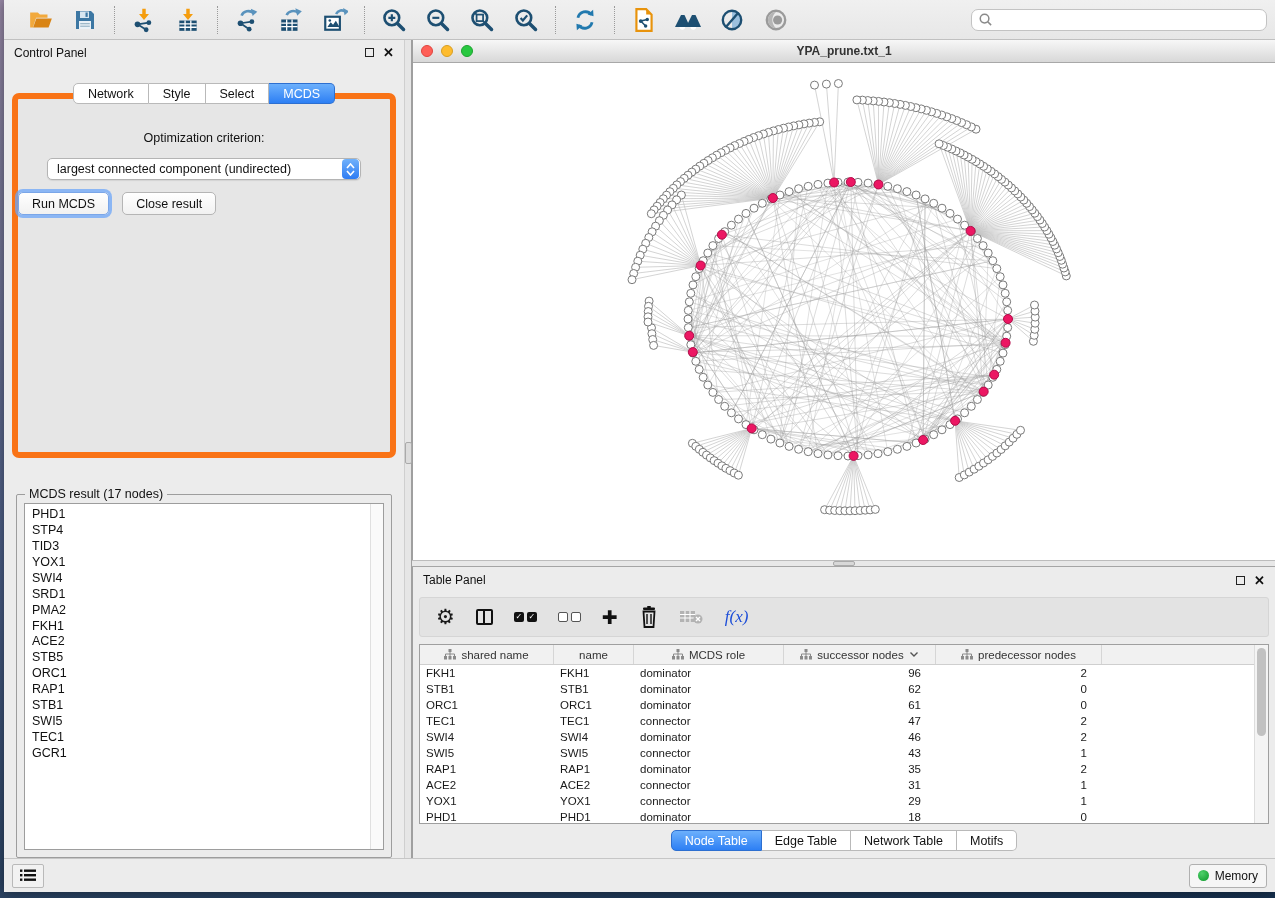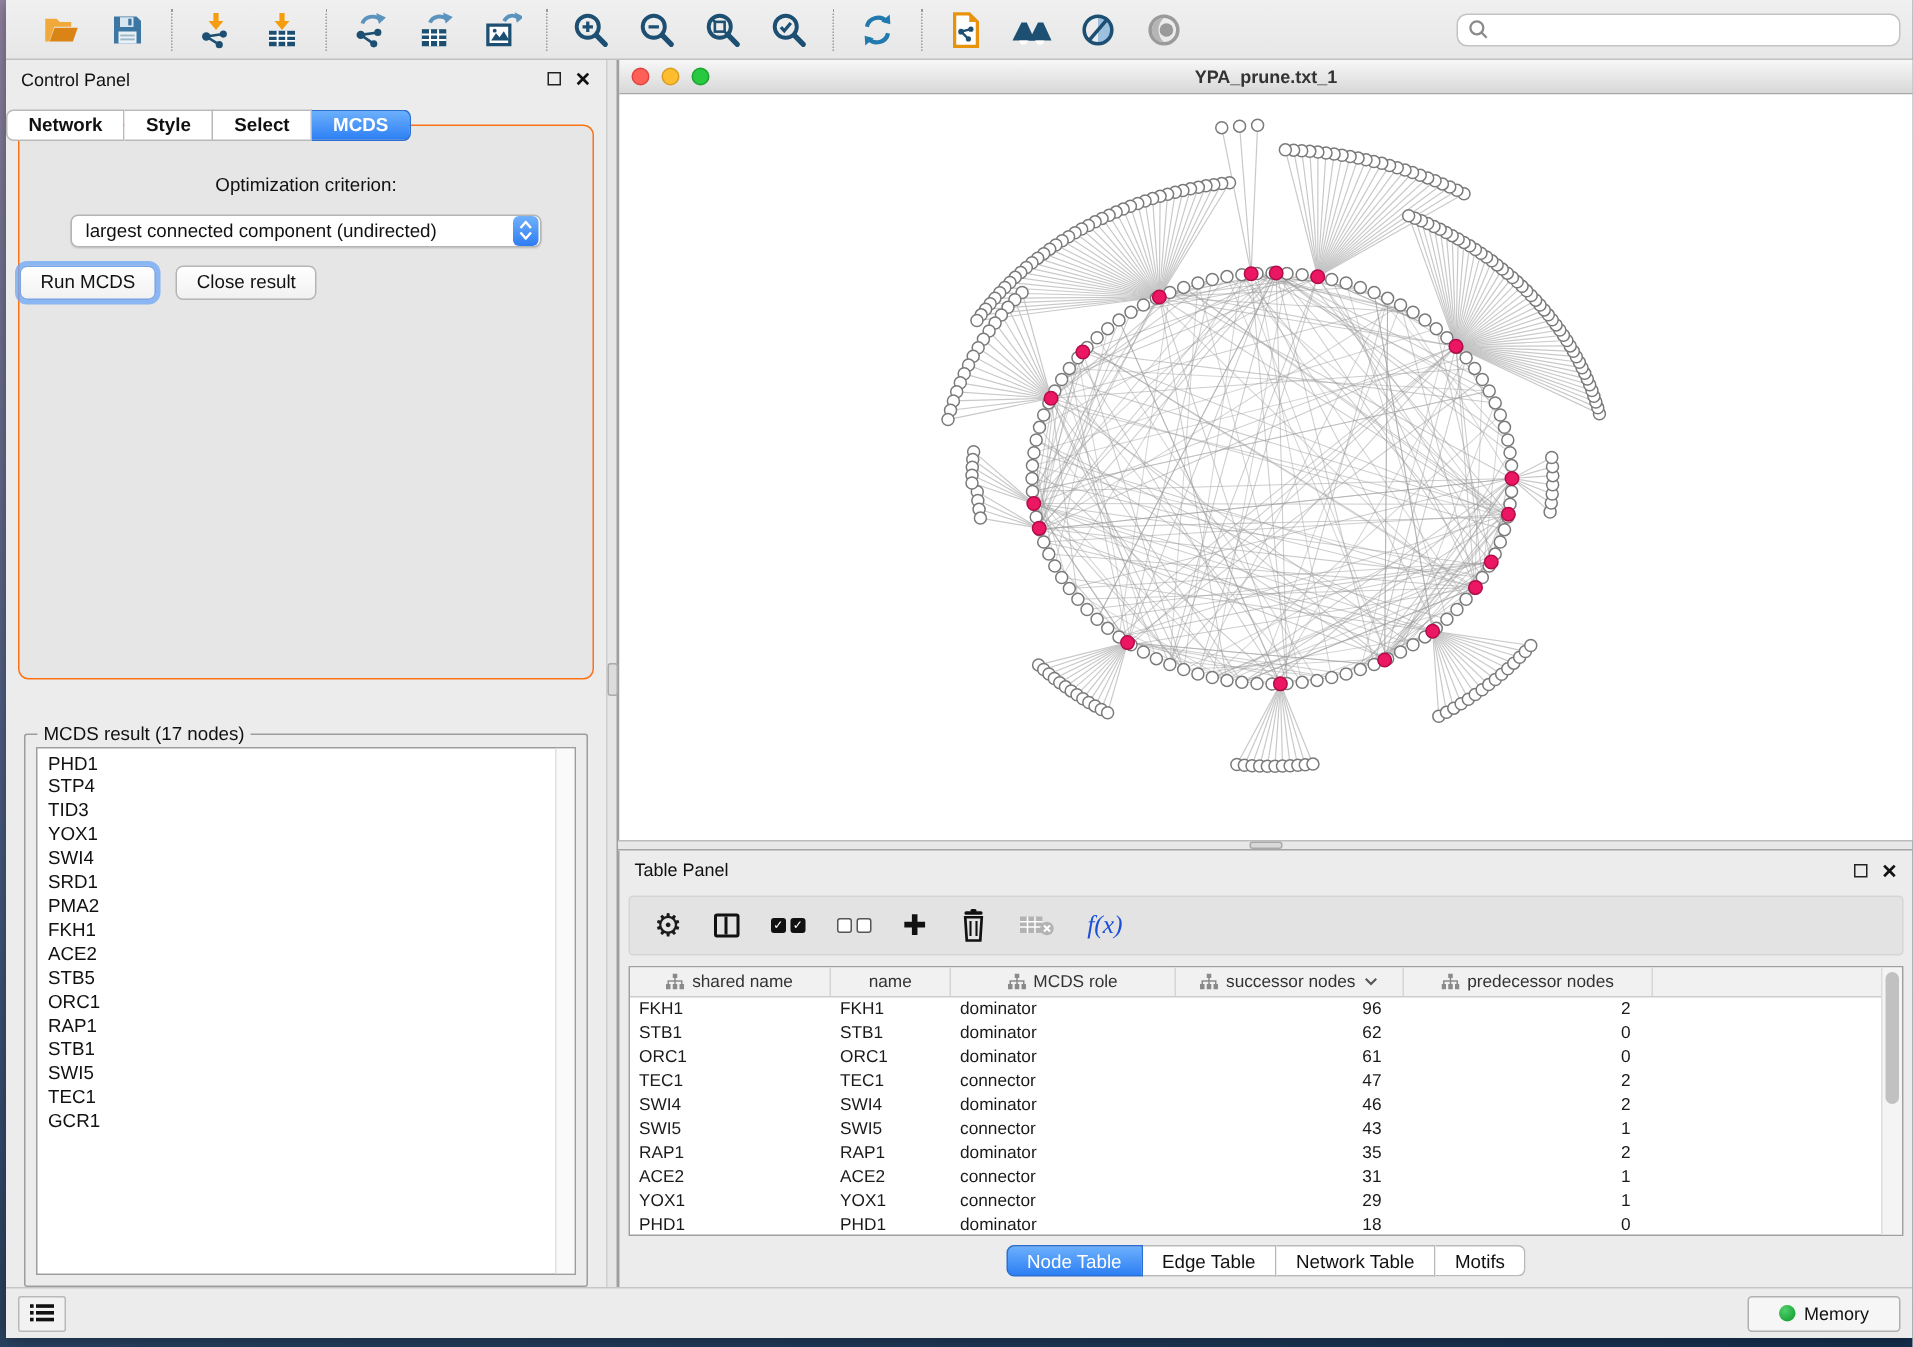--- a/index.html
+++ b/index.html
@@ -25,27 +25,27 @@
   .vsplit { width:8px; background:#e6e6e6; border-left:1px solid #cfcfcf; border-right:1px solid #9f9f9f; position:relative; }
   .vsplit .handle { position:absolute; top:402px; left:0px; width:7px; height:22px; background:#dcdcdc; border:1px solid #aaa; border-radius:2px; }
   .rightcol { flex:1; display:flex; flex-direction:column; min-width:0; }
 
   
   .panel-head { height:26px; display:flex; align-items:center; padding:0 10px; font-size:12px; color:#111; }
   .panel-head .sp { flex:1; }
   .float-ic { width:9px; height:9px; border:1.5px solid #222; margin-right:9px; cursor:pointer; }
   .close-ic { font-size:13px; font-weight:700; color:#111; cursor:pointer; line-height:1; }
 
-  .cp-tabs { display:flex; position:relative; z-index:2; margin-top:7px;font-weight:bold; }
+  .cp-tabs { display:flex; justify-content:center; position:relative; z-index:2; margin-top:18px; }
   .cp-tab { height:21px; padding:0 14px; display:flex; align-items:center; font-size:12.5px; background:#fff; border:1px solid #b9b9b9; border-left:none; cursor:pointer; color:#111; }
   .cp-tab:first-child { border-left:1px solid #b9b9b9; border-radius:5px 0 0 5px; }
   .cp-tab:last-child { border-radius:0 5px 5px 0; }
   .cp-tab.active { background:linear-gradient(#6cb0fc,#2d7ff4); border-color:#2d6fd0; color:#fff; }
 
-  .cp-inset { margin:-11px 8px 0 8px; background:#e6e6e6; border:1px solid #f97316; border-radius:7px; height:372px; padding-top:32px; position:relative; z-index:1; }
+  .cp-inset { margin:-11px 8px 0 8px; background:#e6e6e6; border:6px solid #f97316; border-radius:7px; height:372px; padding-top:32px; position:relative; z-index:1; }
   .opt-label { text-align:center; font-size:12.5px; color:#111; }
   .selectbox { margin:13px auto 0 auto; width:314px; height:22px; background:#fff; border:1px solid #b4b4b4; border-radius:5px; display:flex; align-items:center; cursor:pointer; box-shadow:0 1px 1px rgba(0,0,0,.08); }
   .selectbox .val { flex:1; font-size:12.5px; padding-left:9px; color:#111; white-space:nowrap; }
   .stepper { width:17px; height:20px; margin:0 1px 0 4px; border-radius:4px; background:linear-gradient(#70b1fb,#2e7cf3); display:flex; flex-direction:column; align-items:center; justify-content:center; gap:1px; }
   .btn-row { display:flex; justify-content:flex-start; gap:13px; margin-top:12px; }
   .mac-btn { height:23px; padding:0 13px; background:linear-gradient(#ffffff,#f1f1f1); border:1px solid #b5b5b5; border-radius:5px; font-size:12.5px; color:#111; cursor:pointer; font-family:"Liberation Sans",sans-serif; }
   .mac-btn.focused { box-shadow:0 0 0 3px rgba(108,166,248,.75); border-color:#7aa6e8; }
 
   .mcds-box { margin:36px 12px 0 12px; border:1px solid #9d9d9d; border-radius:2px; position:relative; height:372px; background:#ececec; }
   .mcds-box .legend { position:absolute; top:-8px; left:8px; background:#ececec; padding:0 4px; font-size:12.5px; color:#111;text-align:center; }
@@ -89,21 +89,21 @@
 
   .tbl-tabs { display:flex; justify-content:center; padding:6px 0 7px 0; }
   .tbl-tab { height:21px; padding:0 13px; display:flex; align-items:center; font-size:12.5px; background:#fff; border:1px solid #b9b9b9; border-left:none; cursor:pointer; color:#111; }
   .tbl-tab:first-child { border-left:1px solid #b9b9b9; border-radius:5px 0 0 5px; }
   .tbl-tab:last-child { border-radius:0 5px 5px 0; }
   .tbl-tab.active { background:linear-gradient(#6cb0fc,#2d7ff4); border-color:#2d6fd0; color:#fff; }
 
   
   .statusbar { position:absolute; left:0; right:0; bottom:0; height:34px; background:#ececec; border-top:1px solid #c6c6c6; display:flex; align-items:center; padding:0 8px; }
   .status-left-btn { width:32px; height:24px; background:#f2f2f2; border:1px solid #b9b9b9; border-radius:2px; display:flex; align-items:center; justify-content:center; cursor:pointer; }
-  .memory-btn { margin-left:auto; height:24px; background:#f6f6f6; border:1px solid #b0b0b0; border-radius:3px; display:flex; align-items:center; gap:6px; padding:0 20px; font-size:12px; color:#111; cursor:pointer; }
+  .memory-btn { margin-left:auto; height:24px; background:#f6f6f6; border:1px solid #b0b0b0; border-radius:3px; display:flex; align-items:center; gap:6px; padding:0 8px; font-size:12px; color:#111; cursor:pointer; }
   .mem-dot { width:11px; height:11px; border-radius:50%; }
 </style>
 </head>
 <body>
 
 <div class="app">
 
   <div class="toolbar">
     <div class="tb-group">
       <div class="tb-btn">

